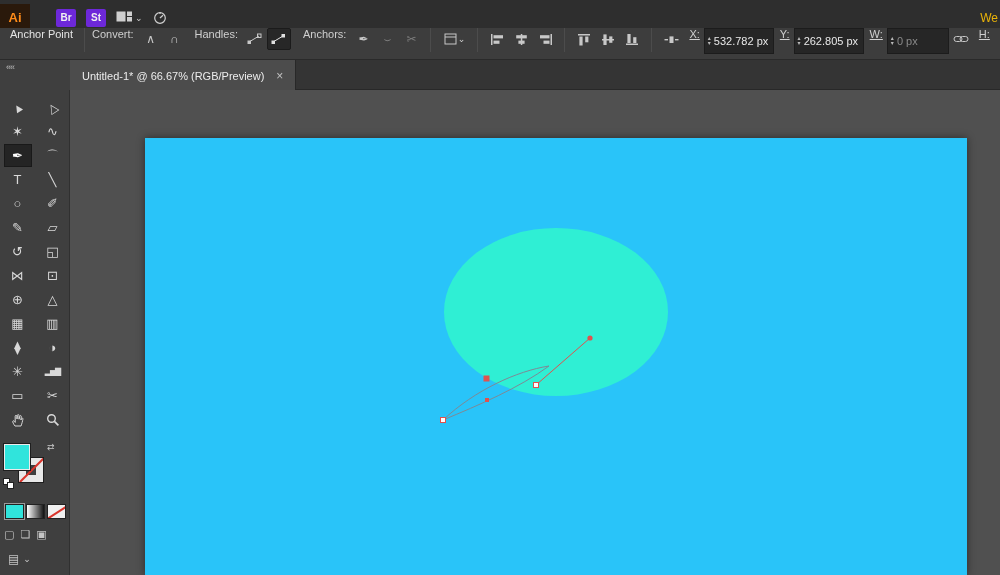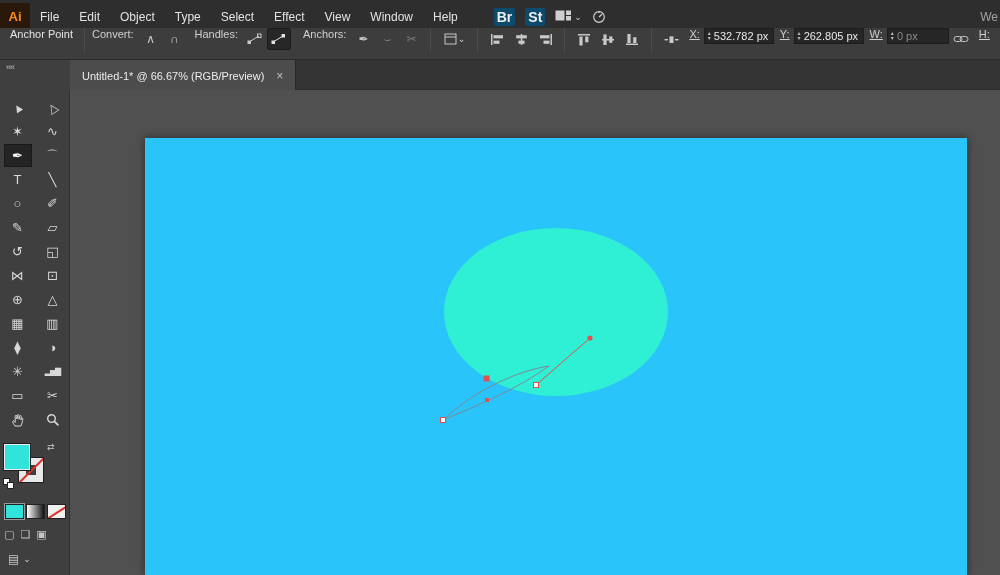--- a/index.html
+++ b/index.html
@@ -4,47 +4,47 @@
 <style>
   * { margin:0; padding:0; box-sizing:border-box; }
   html,body { width:1000px; height:575px; overflow:hidden; }
   body {
     font-family:"Liberation Sans","DejaVu Sans",sans-serif;
     font-size:12px; color:#d6d6d6; background:#3f3f3f; position:relative;
   }
 
   
   .menubar { position:absolute; top:0; left:0; right:0; height:36px;
-    background:#2e2e2e; border-bottom:3px solid #0f766e; display:flex; align-items:center; }
+    background:#2e2e2e; border-bottom:1px solid #0f766e; display:flex; align-items:center; }
   .ai-logo { width:30px; height:28px; background:#2a190b; color:#ff8c1a;
     font-weight:bold; font-size:13px; display:flex; align-items:center; justify-content:center; }
   .menu-items { display:flex; height:100%; }
   .menu-item { padding:0 10px; height:100%; display:flex; align-items:center;
     font-size:12px; color:#e2e2e2; cursor:default; }
   .mb-apps { display:flex; align-items:center; gap:10px; margin-left:26px; }
-  .mb-btn { min-width:20px; height:18px; padding:0 3px; background:#0c4a6e; color:#f0f0f0;
-    font-size:14px; font-weight:bold; border-radius:2px; display:flex; align-items:center; justify-content:center; }
+  .mb-btn { min-width:20px; height:18px; padding:0 3px; background:#6d28d9; color:#f0f0f0;
+    font-size:10px; font-weight:bold; border-radius:2px; display:flex; align-items:center; justify-content:center; }
   .mb-icon { display:flex; align-items:center; gap:3px; color:#cfcfcf; }
   .chev { font-size:9px; color:#cfcfcf; }
-  .mb-right { margin-left:auto; padding-right:2px; color:#a3a3a3; font-size:12px; }
+  .mb-right { margin-left:auto; padding-right:2px; color:#eab308; font-size:12px; }
 
   
   .controlbar { position:absolute; top:28px; left:0; right:0; height:32px;
     background:#3d3d3d; border-bottom:1px solid #2a2a2a; display:flex;
     align-items:flex-start; padding-left:10px; font-size:11px; white-space:nowrap; }
   .sep { width:1px; height:24px; background:#2c2c2c; border-right:1px solid #4c4c4c; margin:0 7px; flex:none; }
   .cb-label { color:#cfcfcf; margin-right:5px; flex:none; }
   .cb-mode { color:#e4e4e4; margin-right:4px; }
   .icon-btn { width:24px; height:22px; border-radius:2px; display:flex; align-items:center;
     justify-content:center; color:#c8c8c8; font-size:12px; flex:none; }
   .icon-btn.pressed { background:#272727; border:1px solid #1b1b1b; }
   .icon-btn.disabled { color:#7d7d7d; }
   .icon-btn svg { display:block; }
   .field { display:flex; align-items:center; background:#262626; border:1px solid #1c1c1c;
-    height:16px; padding:0 3px; flex:none; }
+    height:26px; padding:0 3px; flex:none; }
   .field.w66 { width:70px; } .field.w58 { width:62px; }
   .spin { display:flex; flex-direction:column; line-height:5px; font-size:6px;
     color:#b9b9b9; margin-right:3px; }
   .fval { color:#e8e8e8; font-size:11px; }
   .fval.dim { color:#8a8a8a; }
   .xy-label { color:#cfcfcf; text-decoration:underline; margin:0 4px 0 6px; flex:none; }
 
   
   .tabbar { position:absolute; top:60px; left:0; right:0; height:30px; background:#343434;
     border-bottom:1px solid #282828; }
@@ -96,31 +96,20 @@
   .artboard { position:absolute; left:75px; top:48px; width:822px; height:437px;
     box-shadow:0 0 8px rgba(0,0,0,0.45); }
   .ellipse { position:absolute; left:299px; top:90px; width:224px; height:168px; border-radius:50%; }
   .overlay { position:absolute; left:0; top:0; }
 </style>
 </head>
 <body>
 
 <div class="menubar">
   <div class="ai-logo">Ai</div>
-  <div class="menu-items">
-      <div class="menu-item">File</div>
-      <div class="menu-item">Edit</div>
-      <div class="menu-item">Object</div>
-      <div class="menu-item">Type</div>
-      <div class="menu-item">Select</div>
-      <div class="menu-item">Effect</div>
-      <div class="menu-item">View</div>
-      <div class="menu-item">Window</div>
-      <div class="menu-item">Help</div>
-    </div>
   <div class="mb-apps">
     <div class="mb-btn">Br</div>
     <div class="mb-btn">St</div>
     <div class="mb-icon">
       <span>
         <svg width="16" height="11">
             <rect x="0.5" y="0.5" width="9" height="10" fill="#cfcfcf"></rect>
             <rect x="11" y="0.5" width="5" height="4.5" fill="#cfcfcf"></rect>
             <rect x="11" y="6" width="5" height="4.5" fill="#cfcfcf"></rect>
           </svg>

